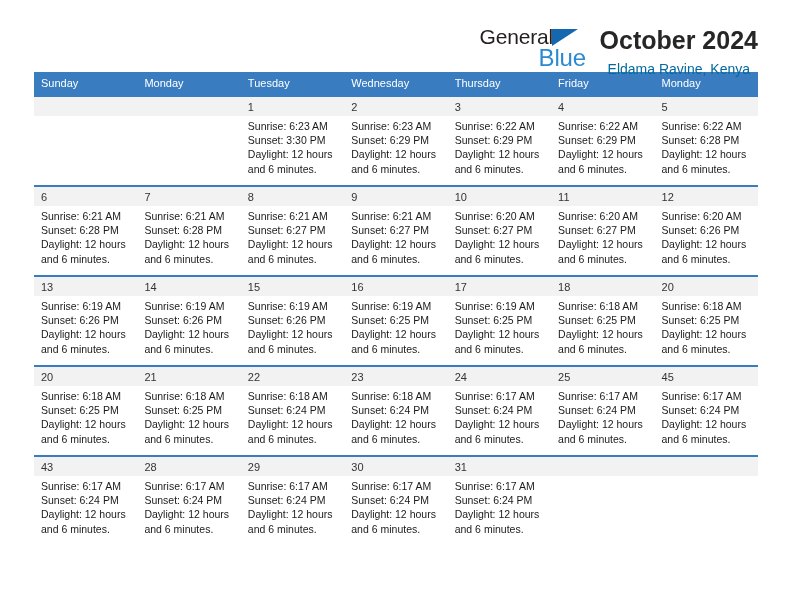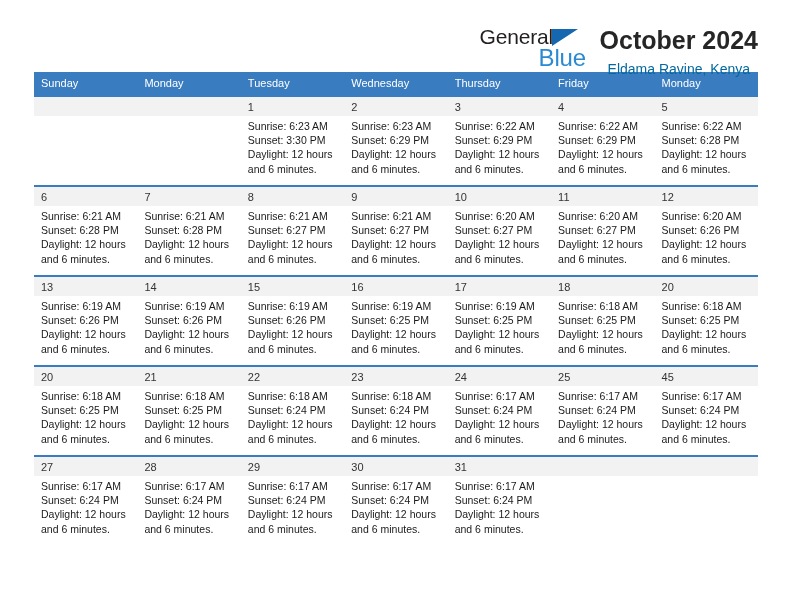--- a/index.html
+++ b/index.html
@@ -397,21 +397,21 @@
             <div class="details">
               <div>Sunrise: 6:17 AM</div>
               <div>Sunset: 6:24 PM</div>
               <div class="daylight">Daylight: 12 hours</div>
               <div class="daylight">and 6 minutes.</div>
             </div>
           </td>
         </tr>
         <tr class="week-row">
           <td class="shaded">
-            <div class="daynum">27</div>
+            <div class="daynum">43</div>
             <div class="details">
               <div>Sunrise: 6:17 AM</div>
               <div>Sunset: 6:24 PM</div>
               <div class="daylight">Daylight: 12 hours</div>
               <div class="daylight">and 6 minutes.</div>
             </div>
           </td>
           <td class="shaded">
             <div class="daynum">28</div>
             <div class="details">

